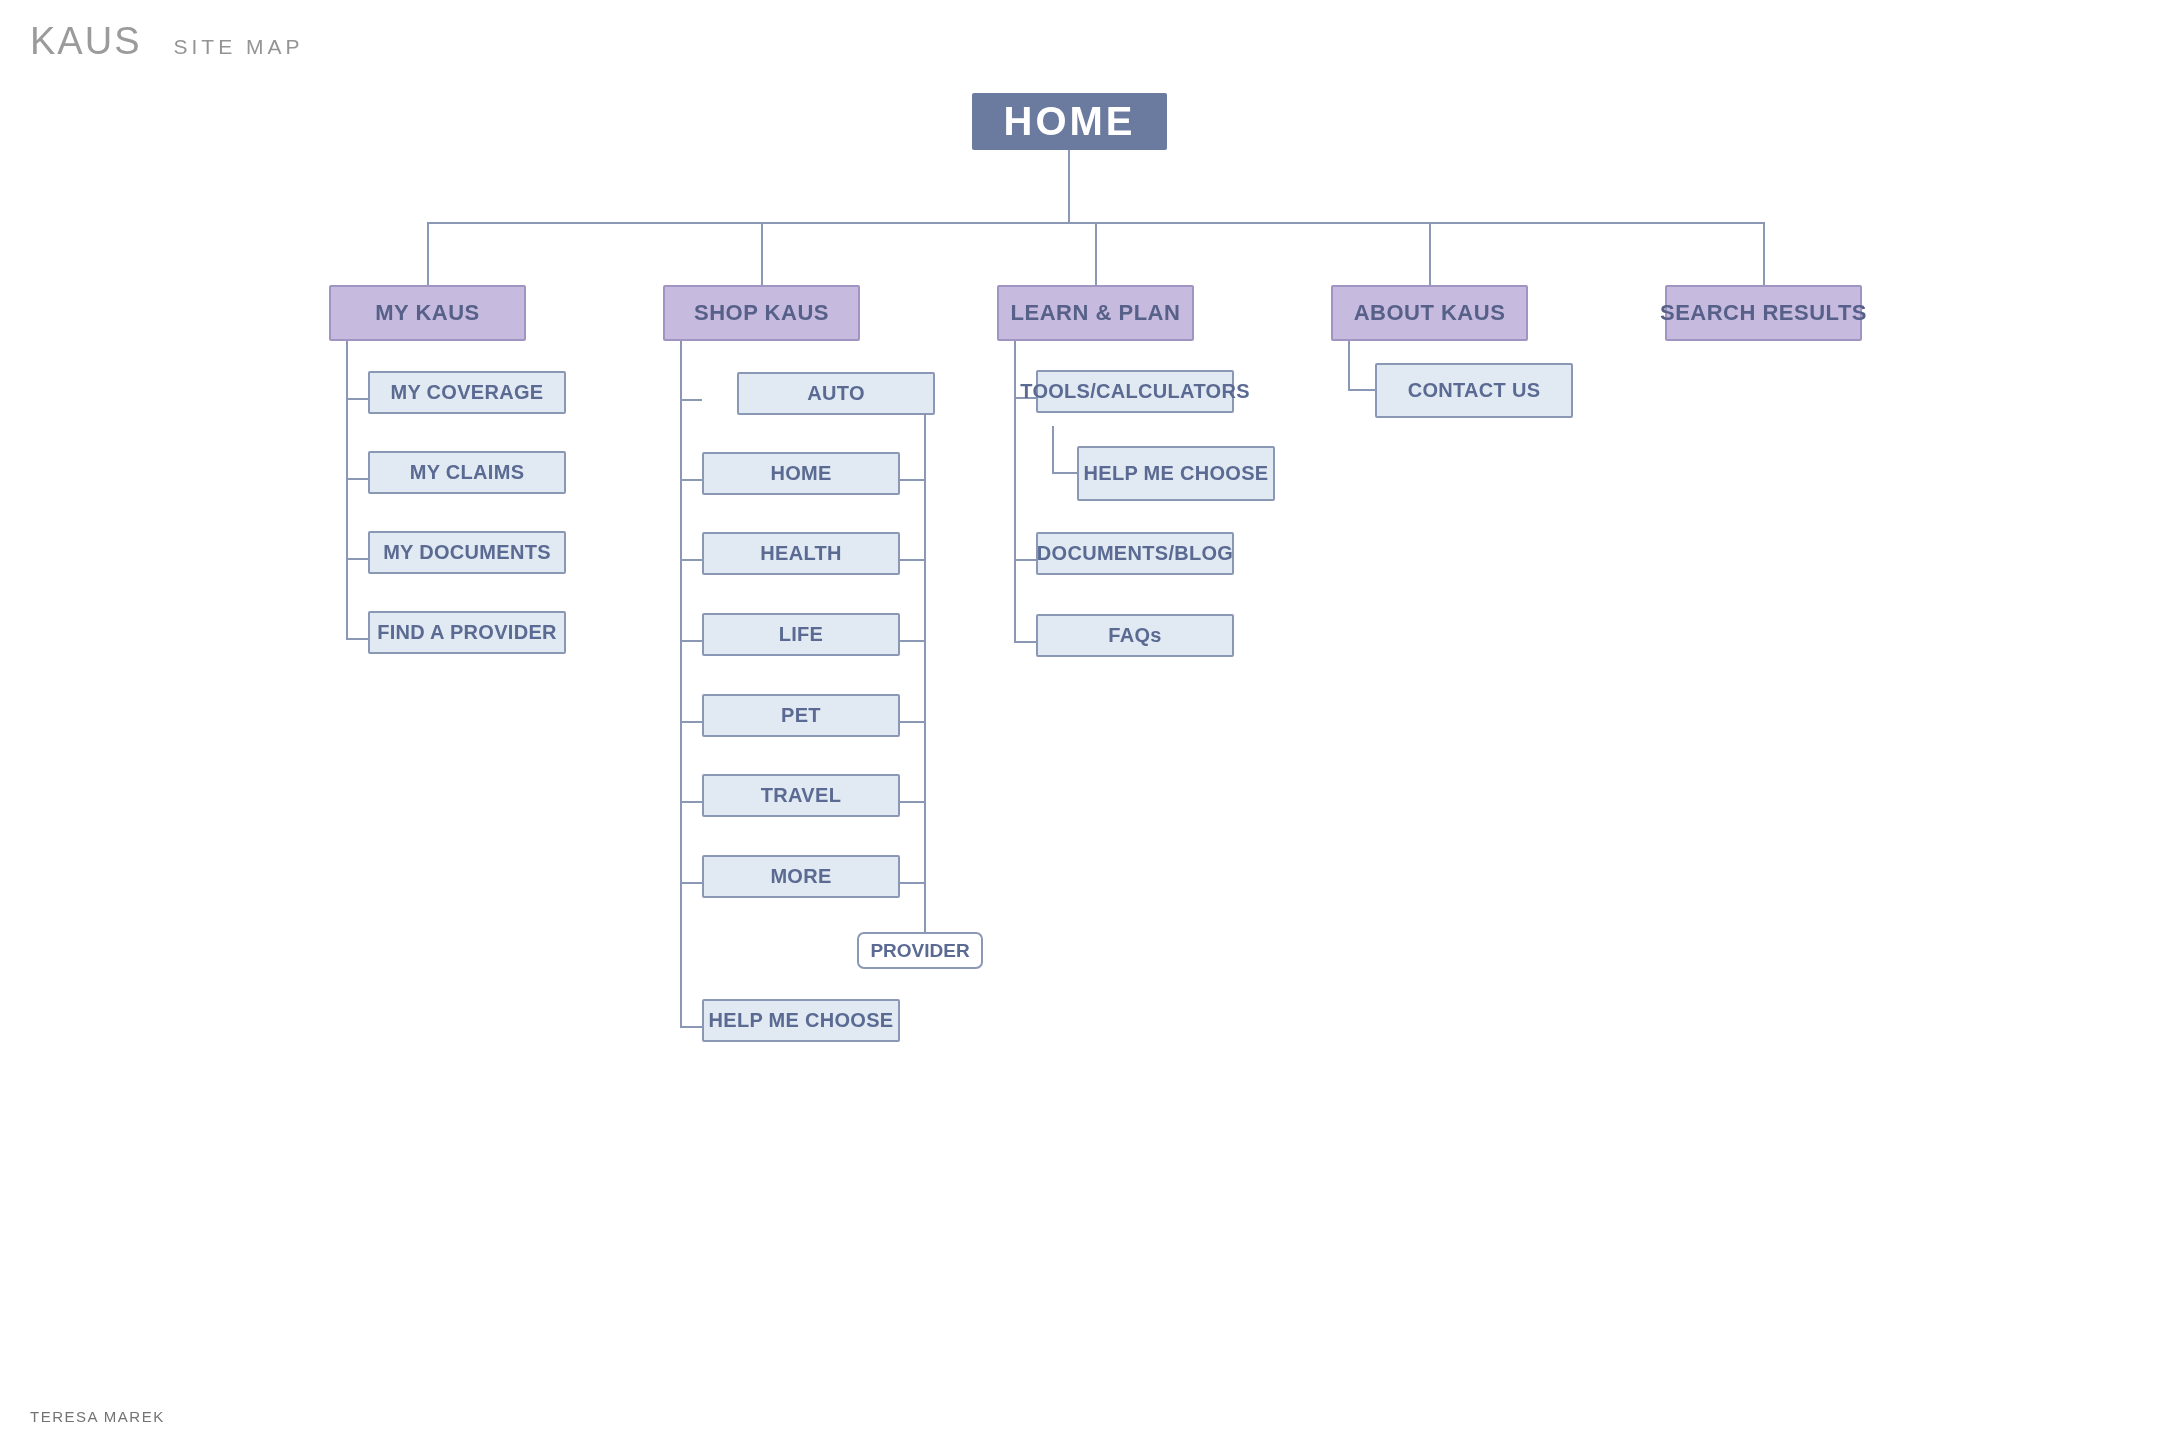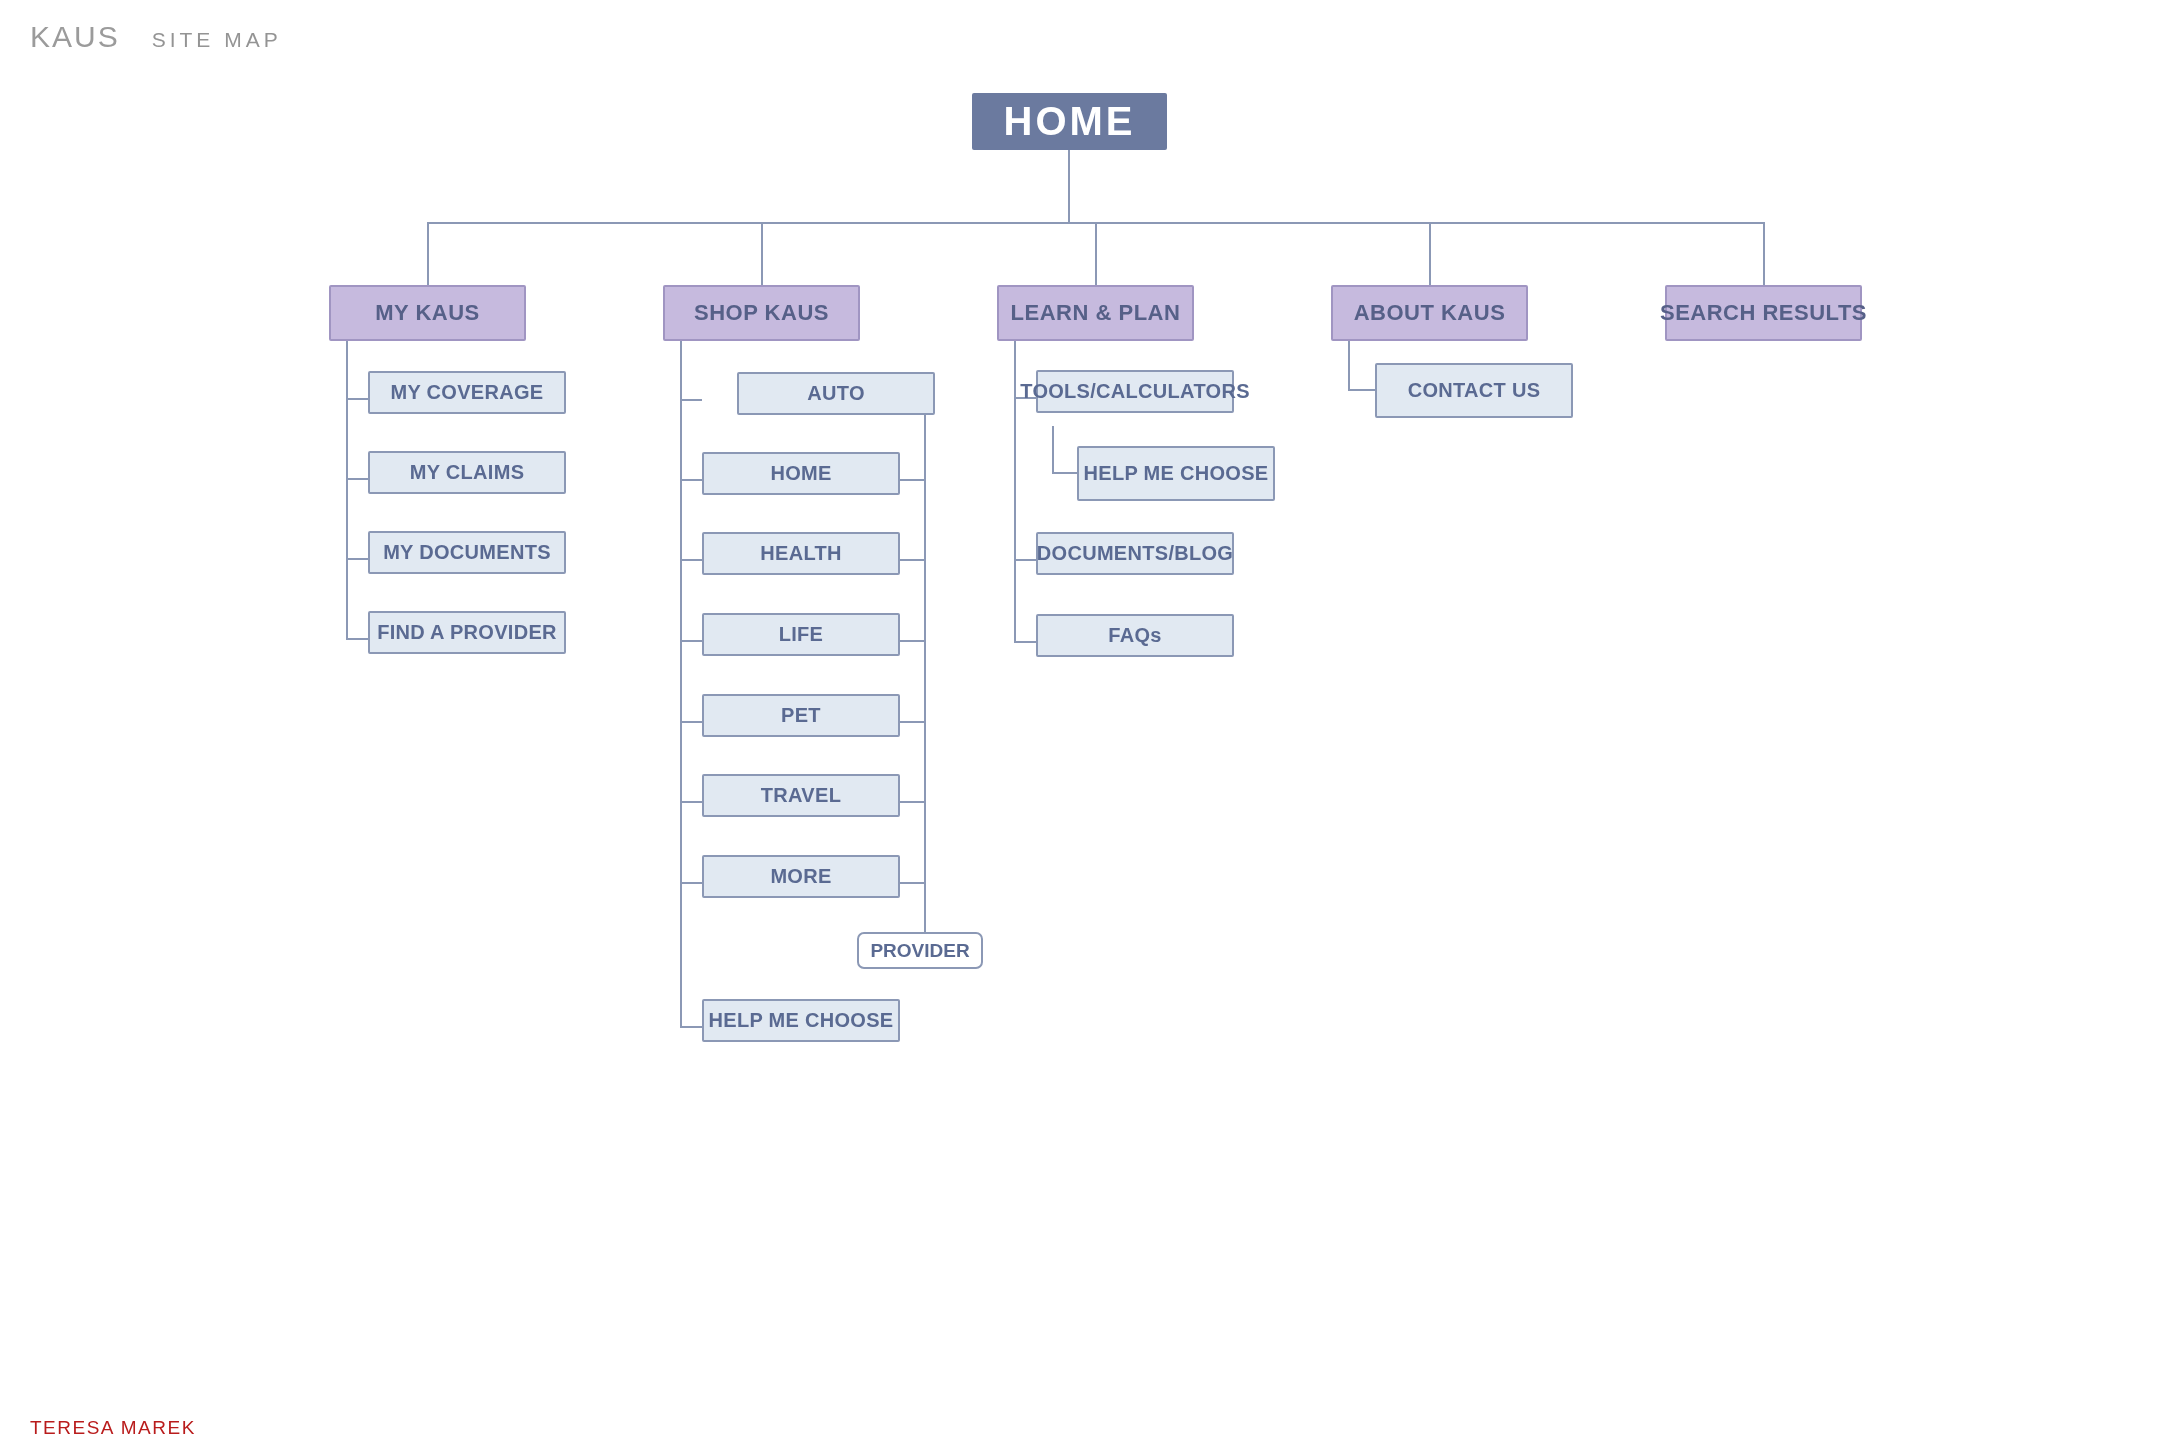--- a/index.html
+++ b/index.html
@@ -22,23 +22,23 @@
   .child{
     width:198px;height:43px;background:#e1e9f2;border:2px solid #8b98b5;
     color:#5a6a92;font-size:20px;font-weight:700;letter-spacing:0.3px;
   }
   .checkout{
     width:126px;height:37px;background:#ffffff;border:2px solid #8b98b5;
     border-radius:7px;color:#5a6a92;font-size:19px;font-weight:700;
   }
   .line{position:absolute;background:#8b98b5;}
   #logo{position:absolute;left:30px;top:20px;display:flex;align-items:baseline;}
-  #logo .brand{font-size:30px;font-weight:400;color:#9b9b9b;letter-spacing:2px;}
+  #logo .brand{font-size:38px;font-weight:400;color:#9b9b9b;letter-spacing:2px;}
   #logo .subtitle{font-size:21px;font-weight:400;color:#949494;letter-spacing:4px;margin-left:32px;}
-  #credit{position:absolute;left:30px;top:1408px;font-size:19px;color:#b91c1c;letter-spacing:1.5px;margin-top:9px;}
+  #credit{position:absolute;left:30px;top:1408px;font-size:15px;color:#737373;letter-spacing:1.5px;}
 </style>
 </head>
 <body>
 
 <div id="canvas">
 
   <div id="logo">
     <span class="brand">KAUS</span>
     <span class="subtitle">SITE MAP</span>
   </div>

